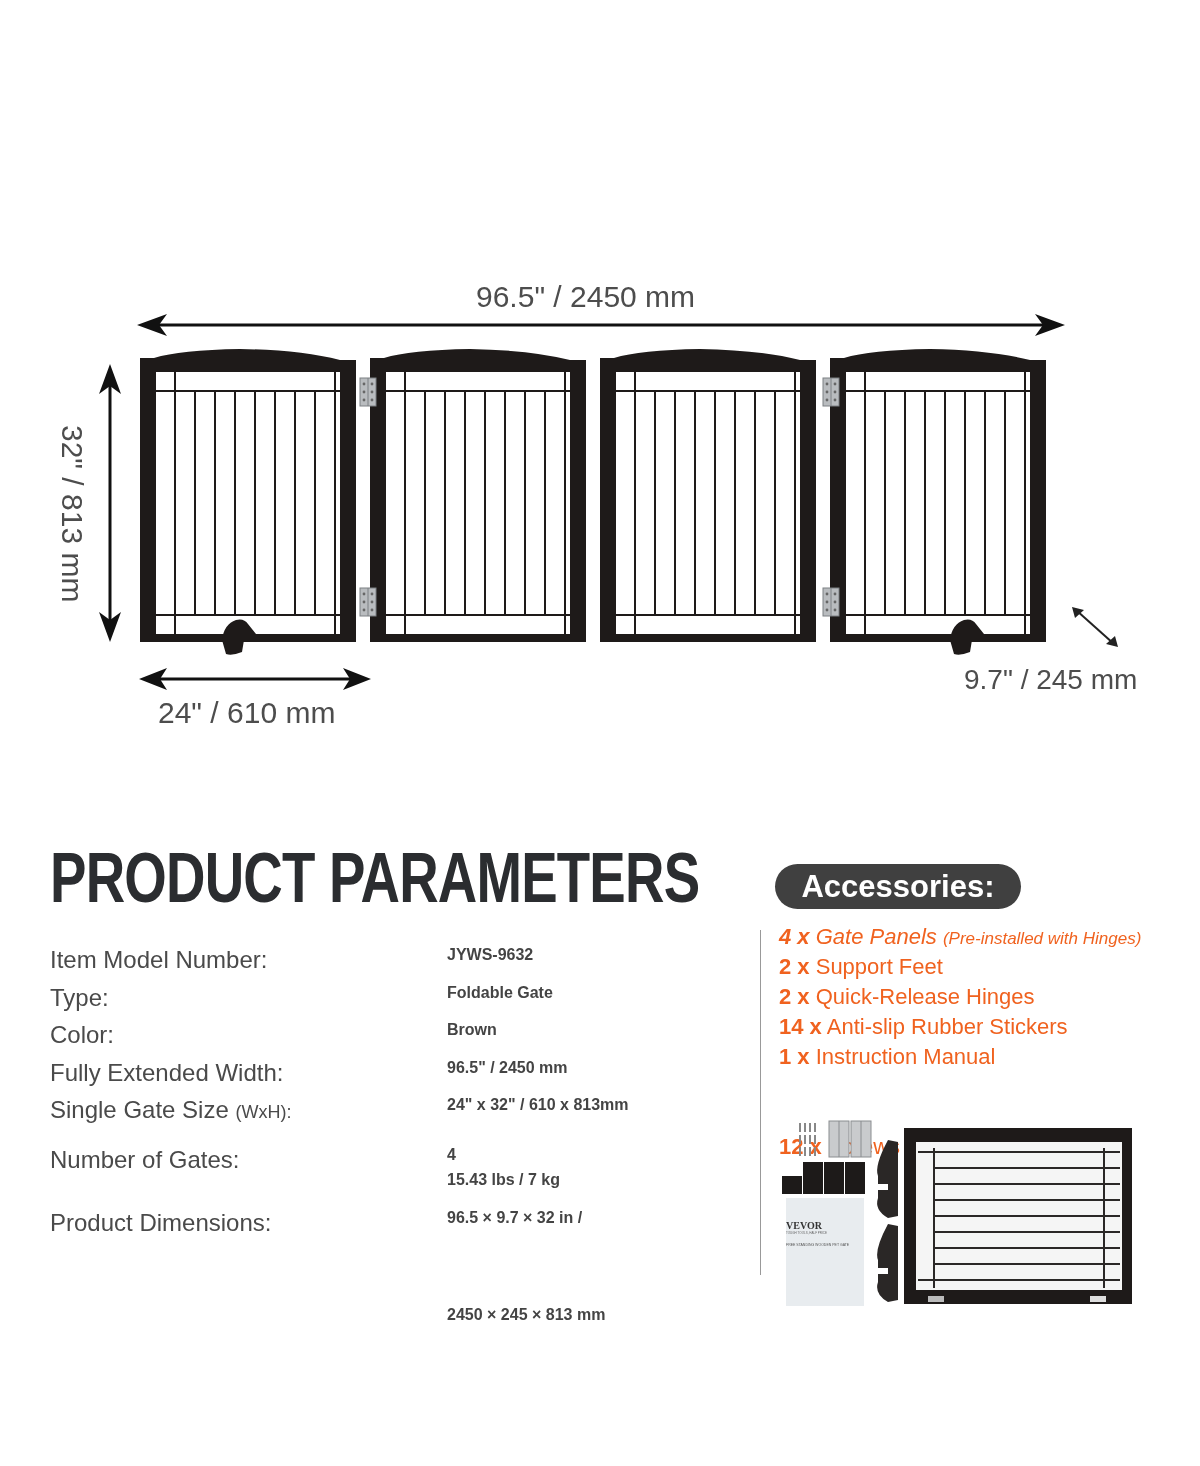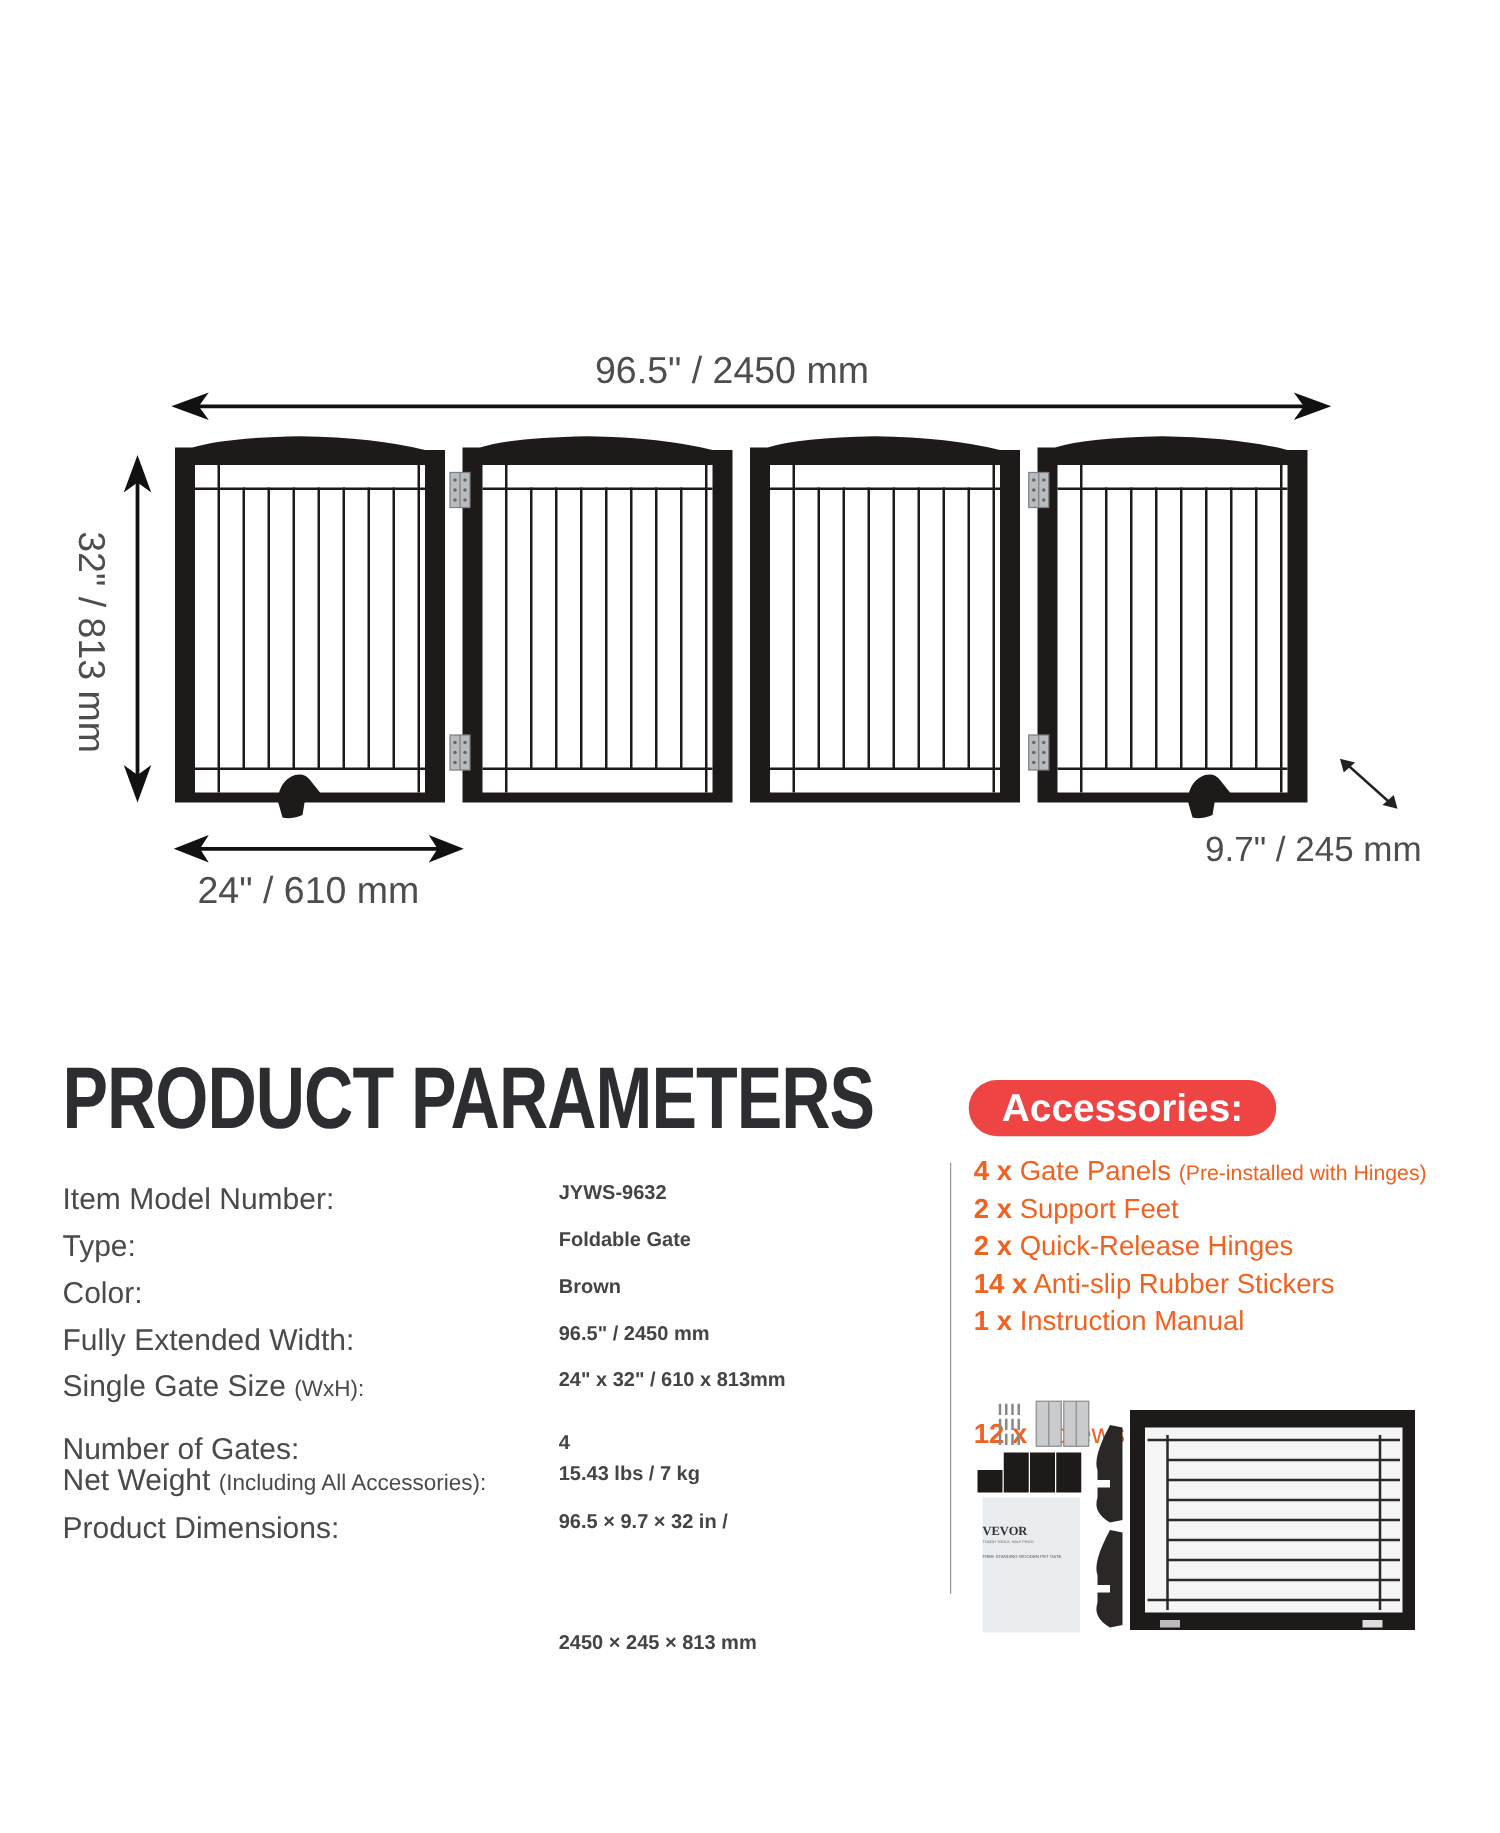--- a/index.html
+++ b/index.html
@@ -26,21 +26,21 @@
 
     
     .param-row { position: absolute; left: 50px; height: 38px; width: 700px; }
     .param-label { position: absolute; left: 0; top: 0; font-size: 24px; color: #4a4a4a; white-space: nowrap; }
     .param-label .sub { font-size: 18px; }
     .param-value { position: absolute; left: 397px; top: 0; font-size: 16px; font-weight: 700; color: #444; white-space: nowrap; }
 
     
     .acc-pill {
       position: absolute; left: 775px; top: 864px; width: 246px; height: 45px;
-      background: #ef4444; border-radius: 23px;
+      background: #404040; border-radius: 23px;
       color: #ffffff; font-weight: 700; font-size: 31px;
       display: flex; align-items: center; justify-content: center; text-align: right;
     }
     .acc-item { position: absolute; left: 779px; font-size: 22px; color: #f0621f; white-space: nowrap; }
     .acc-item .qty { font-weight: 700; }
     .acc-item .note { font-size: 17px; }
     .acc-vline { position: absolute; left: 760px; top: 930px; width: 1px; height: 345px; background: #999; }
 
     
     .panel-img { position: absolute; background: #1d1a19; }
@@ -151,41 +151,40 @@
   </div>
   <div class="param-row" style="top:1096px;">
     <span class="param-label"><span>Single Gate Size </span><span class="sub">(WxH):</span></span>
     <span class="param-value">24" x 32" / 610 x 813mm</span>
   </div>
   <div class="param-row" style="top:1134px;margin-top:12px;">
     <span class="param-label"><span>Number of Gates:</span><span class="sub"></span></span>
     <span class="param-value">4</span>
   </div>
   <div class="param-row" style="top:1171px;">
-    <span class="param-label"><span>Net Weight </span><span class="sub">(Including All Accessories):</span></span>
     <span class="param-value">15.43 lbs / 7 kg</span>
   </div>
   <div class="param-row" style="top:1209px;">
     <span class="param-label"><span>Product Dimensions:</span><span class="sub"></span></span>
     <span class="param-value">96.5 × 9.7 × 32 in /</span>
   </div>
   <div class="param-row" style="top:1306px;">
     <span class="param-label"><span></span><span class="sub"></span></span>
     <span class="param-value">2450 × 245 × 813 mm</span>
   </div>
 </div>
 
 <div class="acc-pill">
     <span>Accessories:</span>
   </div>
 
 <div class="acc-vline"></div>
 
 <div>
-  <div class="acc-item" style="top:924px;">
+  <div class="acc-item" style="top:924px;font-style:italic;">
     <span class="qty">4 x</span><span> Gate Panels </span><span class="note">(Pre-installed with Hinges)</span>
   </div>
   <div class="acc-item" style="top:954px;">
     <span class="qty">2 x</span><span> Support Feet</span><span class="note"></span>
   </div>
   <div class="acc-item" style="top:984px;">
     <span class="qty">2 x</span><span> Quick-Release Hinges</span><span class="note"></span>
   </div>
   <div class="acc-item" style="top:1014px;">
     <span class="qty">14 x</span><span> Anti-slip Rubber Stickers</span><span class="note"></span>

